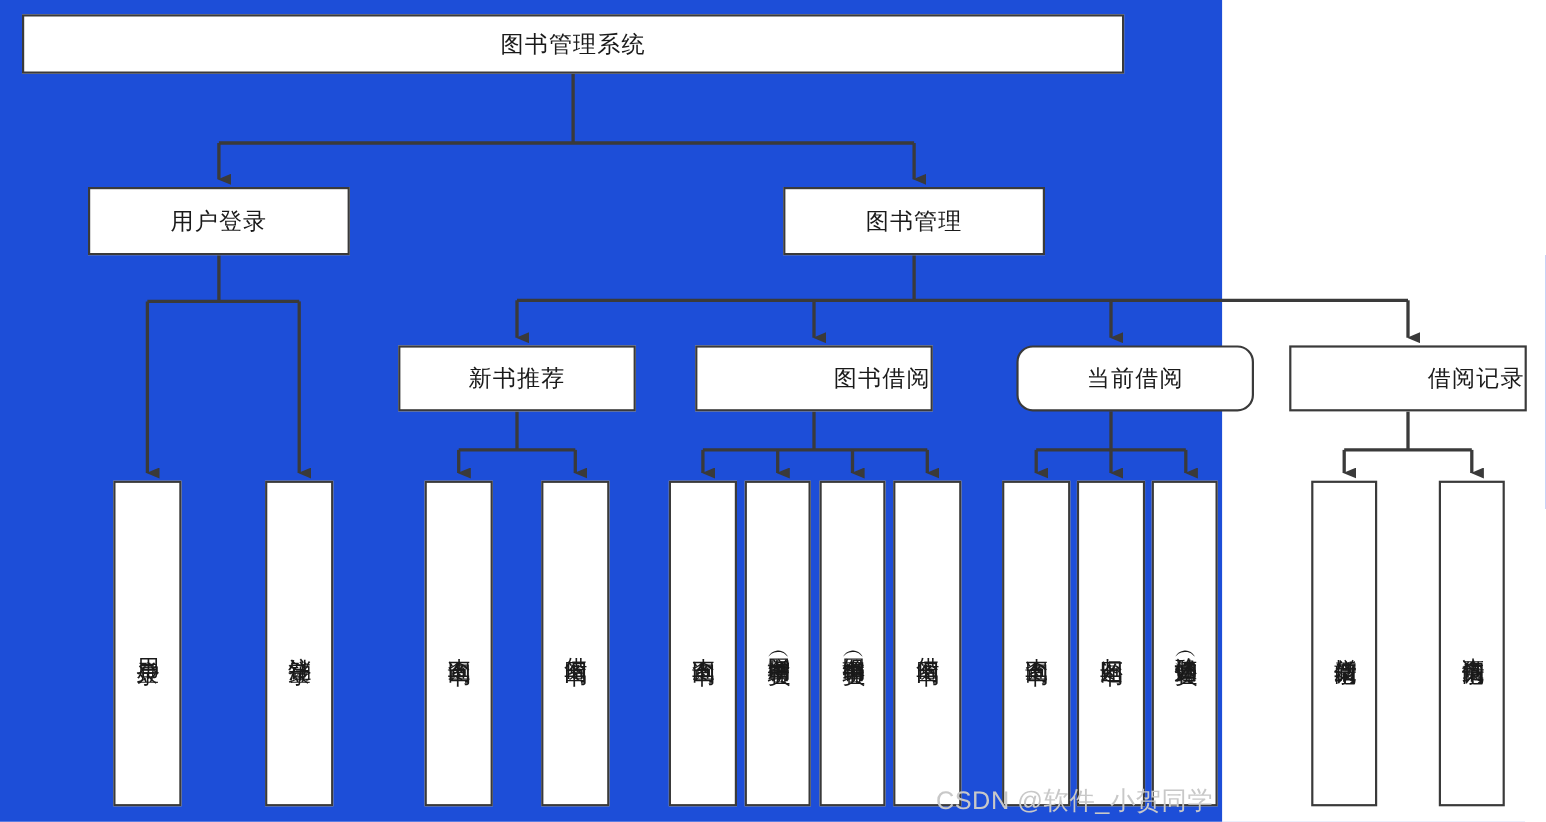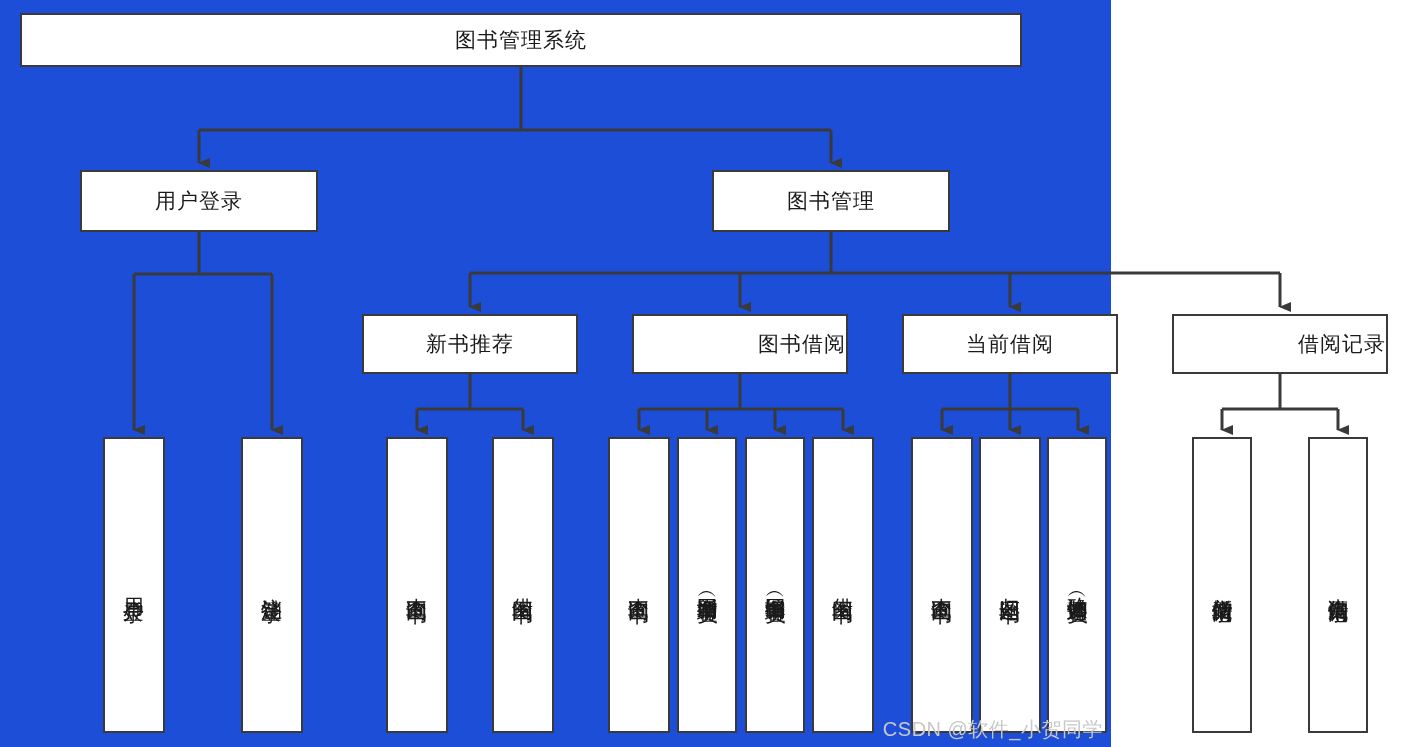--- a/index.html
+++ b/index.html
@@ -10,21 +10,21 @@
 
   .node{position:absolute;box-sizing:border-box;background:#ffffff;
         border:2.5px solid #3a3a3a;display:flex;align-items:center;
         justify-content:center;color:#1a1a1a;}
   .node.h{font-size:21px;letter-spacing:1px;}
   .node.v{writing-mode:vertical-rl;text-orientation:upright;
           font-size:21px;letter-spacing:2px;line-height:1;
           padding:6px 0;white-space:nowrap;}
   .node.v.tight{letter-spacing:1px;font-size:20.5px;}
 
-  #watermark{position:absolute;right:8px;bottom:4px;font-size:20px;
+  #watermark{position:absolute;right:8px;bottom:4px;font-size:23px;
              color:#c8c8c8;white-space:nowrap;letter-spacing:0.5px;}
 </style>
 </head>
 <body>
 
 <div id="canvas">
 
   <svg class="links" viewBox="0 0 1405 747" xmlns="http://www.w3.org/2000/svg">
     <defs>
       <marker id="ah" markerWidth="10" markerHeight="12" refX="5" refY="11" orient="auto" markerUnits="userSpaceOnUse">
@@ -85,21 +85,21 @@
   <div class="node h" style="left:712px;top:170px;width:238px;height:62px;">
     <span>图书管理</span>
   </div>
 
   <div class="node h" style="left:362px;top:314px;width:216px;height:60px;">
     <span>新书推荐</span>
   </div>
   <div class="node h" style="left:632px;top:314px;width:216px;height:60px;justify-content:flex-end;">
     <span>图书借阅</span>
   </div>
-  <div class="node h" style="left:902px;top:314px;width:216px;height:60px;">
+  <div class="node h" style="left:924px;top:314px;width:216px;height:60px;border-radius:15px;">
     <span>当前借阅</span>
   </div>
   <div class="node h" style="left:1172px;top:314px;width:216px;height:60px;justify-content:flex-end;">
     <span>借阅记录</span>
   </div>
 
   <div class="node v" style="left:103px;top:437px;width:62px;height:296px;">
     <span>用户登录</span>
   </div>
   <div class="node v" style="left:241px;top:437px;width:62px;height:296px;">

